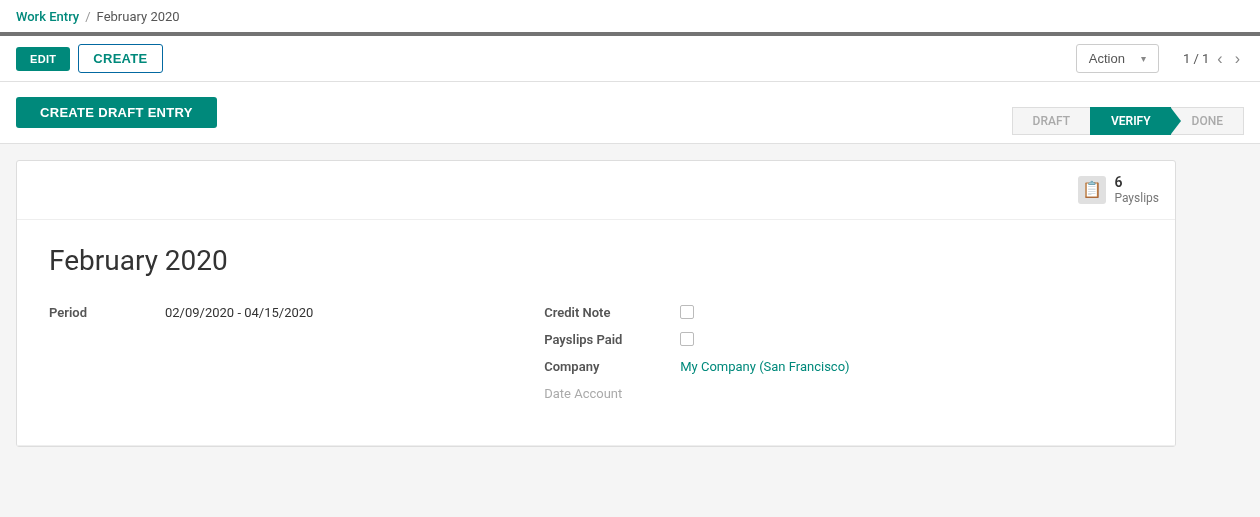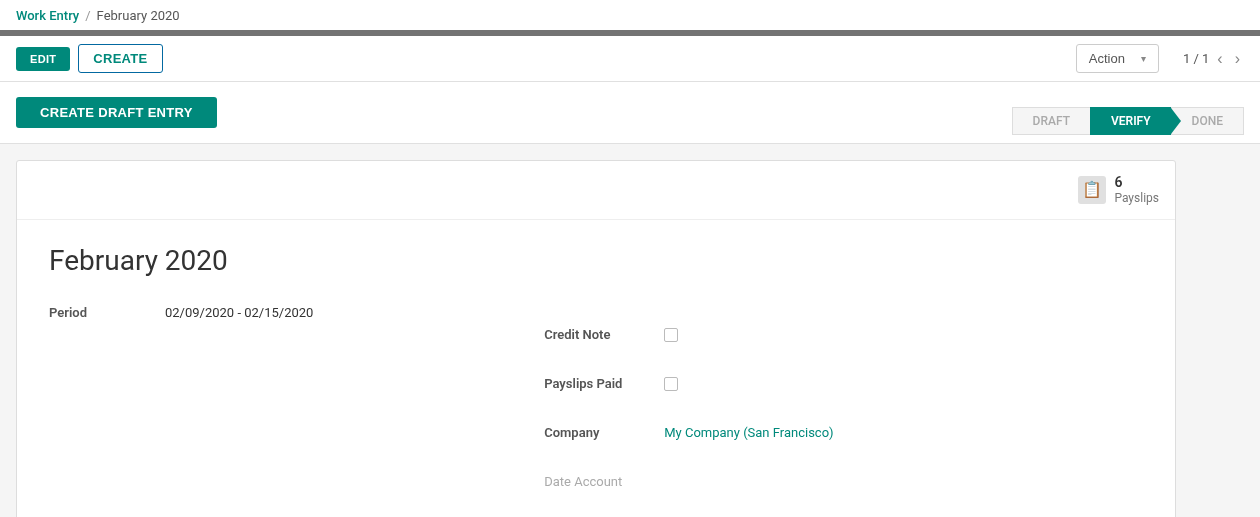--- a/index.html
+++ b/index.html
@@ -5,21 +5,21 @@
     * { box-sizing: border-box; margin: 0; padding: 0; }
     body {
       font-family: -apple-system, BlinkMacSystemFont, 'Segoe UI', Roboto, sans-serif;
       background: #f5f5f5;
       color: #333;
       font-size: 14px;
     }
 
     .top-nav {
       background: #fff;
-      border-bottom: 6px solid #737373;
+      border-bottom: 4px solid #737373;
       padding: 0 16px;
       display: flex;
       align-items: center;
       height: 36px;
     }
 
     .breadcrumb {
       display: flex;
       align-items: center;
       gap: 6px;
@@ -294,23 +294,23 @@
       border-radius: 2px;
     }
 
     .right-fields {
       display: flex;
       flex-direction: column;
     }
 
     .right-field-row {
       display: flex;
-      align-items: flex-end;
+      align-items: center;
       margin-bottom: 12px;
-      margin-top: 22px;
+      gap: 16px;
     }
 
     .right-field-label {
       font-weight: 600;
       color: #555;
       font-size: 13px;
       min-width: 120px;
     }
 
     .right-field-label.muted {
@@ -385,21 +385,21 @@
     </div>
 
     <div class="card-body">
       <h1 class="record-title">February 2020</h1>
 
       <div class="fields-grid">
 
         <div class="fields-left">
           <div class="field-row">
             <span class="field-label">Period</span>
-            <span class="field-value">02/09/2020 - 02/15/2020</span>
+            <span class="field-value">02/09/2020 - 04/15/2020</span>
           </div>
         </div>
 
         <div class="fields-right right-fields">
 
           <div class="right-field-row">
             <span class="right-field-label">Credit Note</span>
             <span class="checkbox"></span>
           </div>
 

